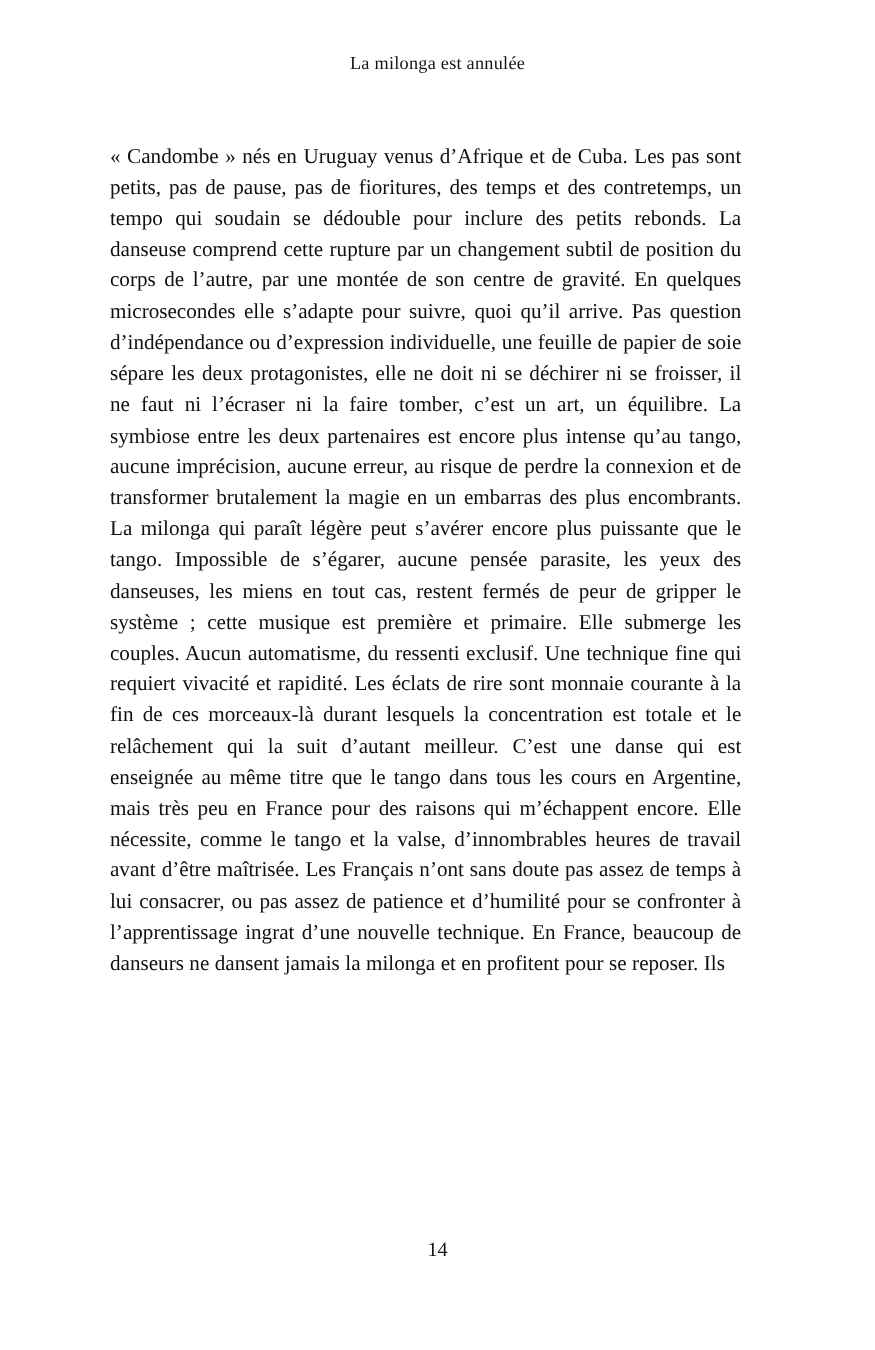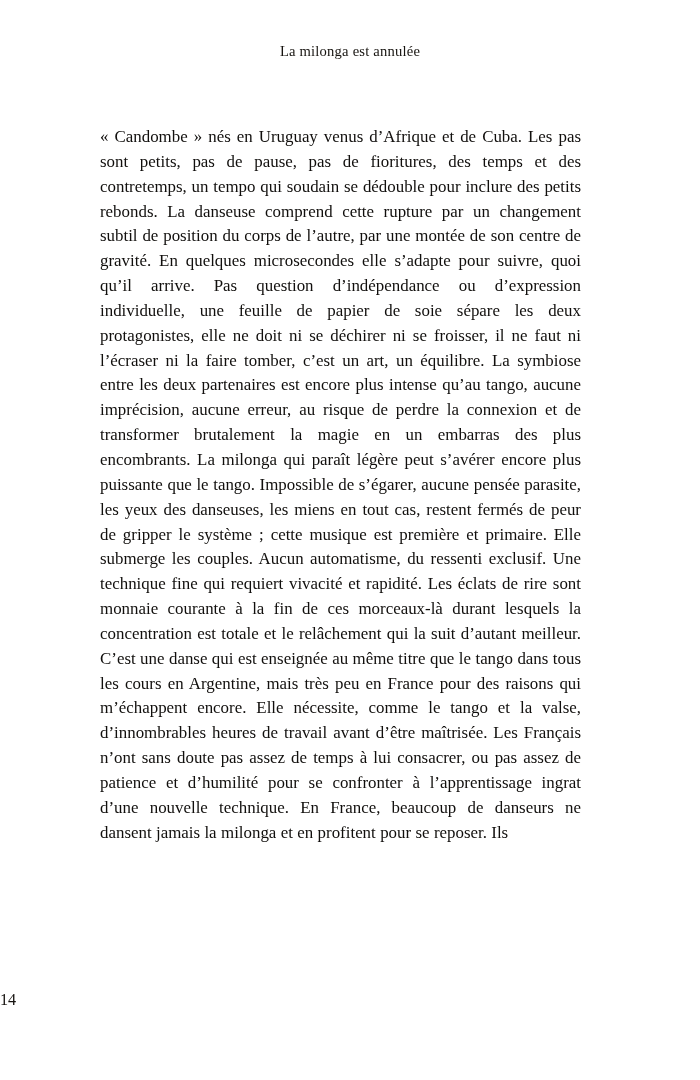--- a/index.html
+++ b/index.html
@@ -40,37 +40,38 @@
 
   
   .text-block {
     position: absolute;
     left: 88px;
     top: 113px;
     width: 505px;
   }
 
   .body-paragraph {
-    margin: 12px;
+    margin: 0;
     font-size: 16.9px;
     line-height: 24.85px;
     text-align: justify;
     text-justify: inter-word;
     text-indent: 0;
     color: #110f0d;
     word-spacing: 0.15px;
     hyphens: none;
   }
 
   
   .folio {
     position: absolute;
     top: 991px;
     left: 0;
     width: 700px;
+    text-align: center;
     font-size: 16.2px;
     color: #16130f;
   }
 </style>
 </head>
 <body>
 
 <div class="page">
 
   <div class="running-header">La milonga est annulée</div>

